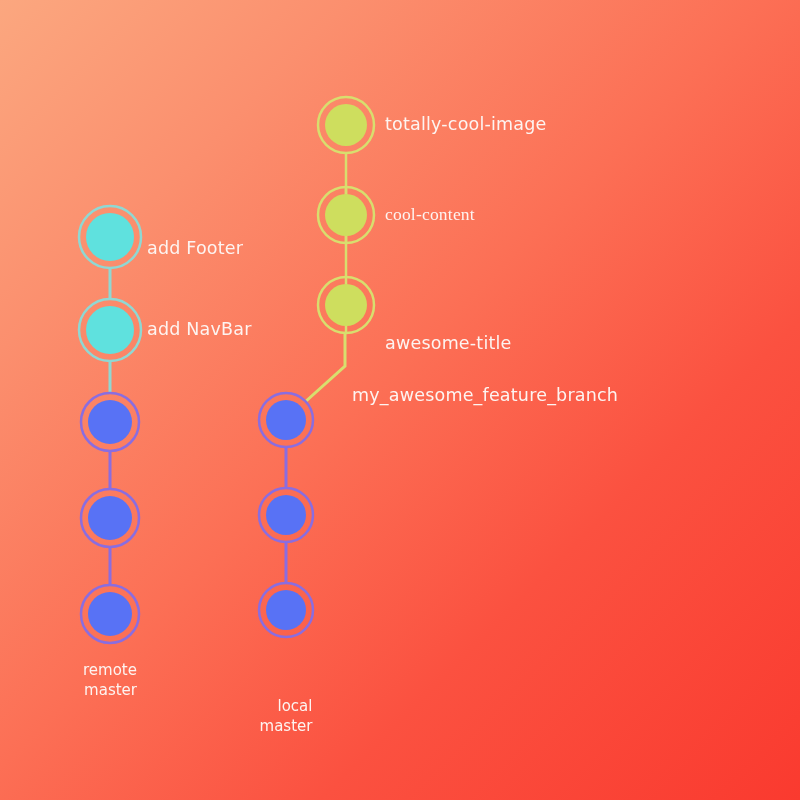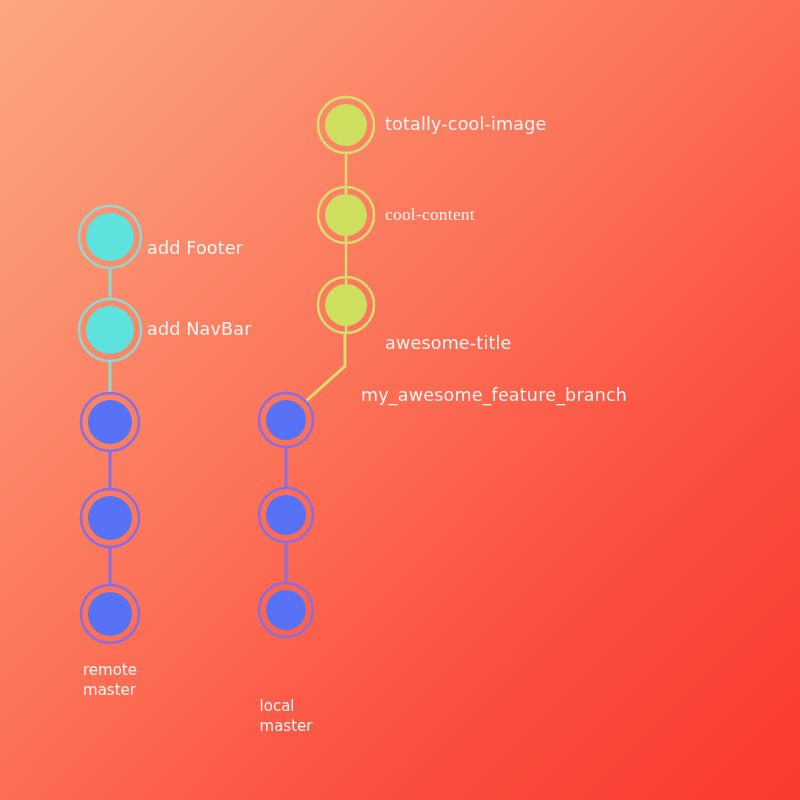--- a/index.html
+++ b/index.html
@@ -48,21 +48,21 @@
     font-family: "DejaVu Sans", "Liberation Sans", sans-serif;
     letter-spacing: 0.2px;
     white-space: nowrap;
     transform: translateY(-50%);
   }
   .column-caption {
     position: absolute;
     color: #FDF4F1;
     font-size: 15px;
     font-family: "DejaVu Sans", "Liberation Sans", sans-serif;
-    text-align: left;
+    text-align: right;
     line-height: 1.35;
     white-space: pre-line;
     transform: translateX(-50%);
   }
 </style>
 </head>
 <body>
 
 <div id="canvas">
 
@@ -126,20 +126,20 @@
         </g>
       </g>
   </svg>
 
   <div id="labels-layer">
       <div class="node-label" style="left: 385px; top: 125px;">totally-cool-image</div>
       <div class="node-label" style="left: 385px; top: 215px; font-family: Liberation Serif, serif;">cool-content</div>
       <div class="node-label" style="left: 385px; top: 305px; margin-top: 39px;">awesome-title</div>
       <div class="node-label" style="left: 147px; top: 249px;">add Footer</div>
       <div class="node-label" style="left: 147px; top: 330px;">add NavBar</div>
-      <div class="branch-label" style="left: 352px; top: 395px; margin-left: 9px;">my_awesome_feature_branch</div>
+      <div class="branch-label" style="left: 352px; top: 395px;">my_awesome_feature_branch</div>
       <div class="column-caption" style="left: 110px; top: 660px;">remote
 master</div>
       <div class="column-caption" style="left: 286px; top: 660px; margin-top: 36px;">local
 master</div>
     </div>
 
 </div>
 
 </body></html>

